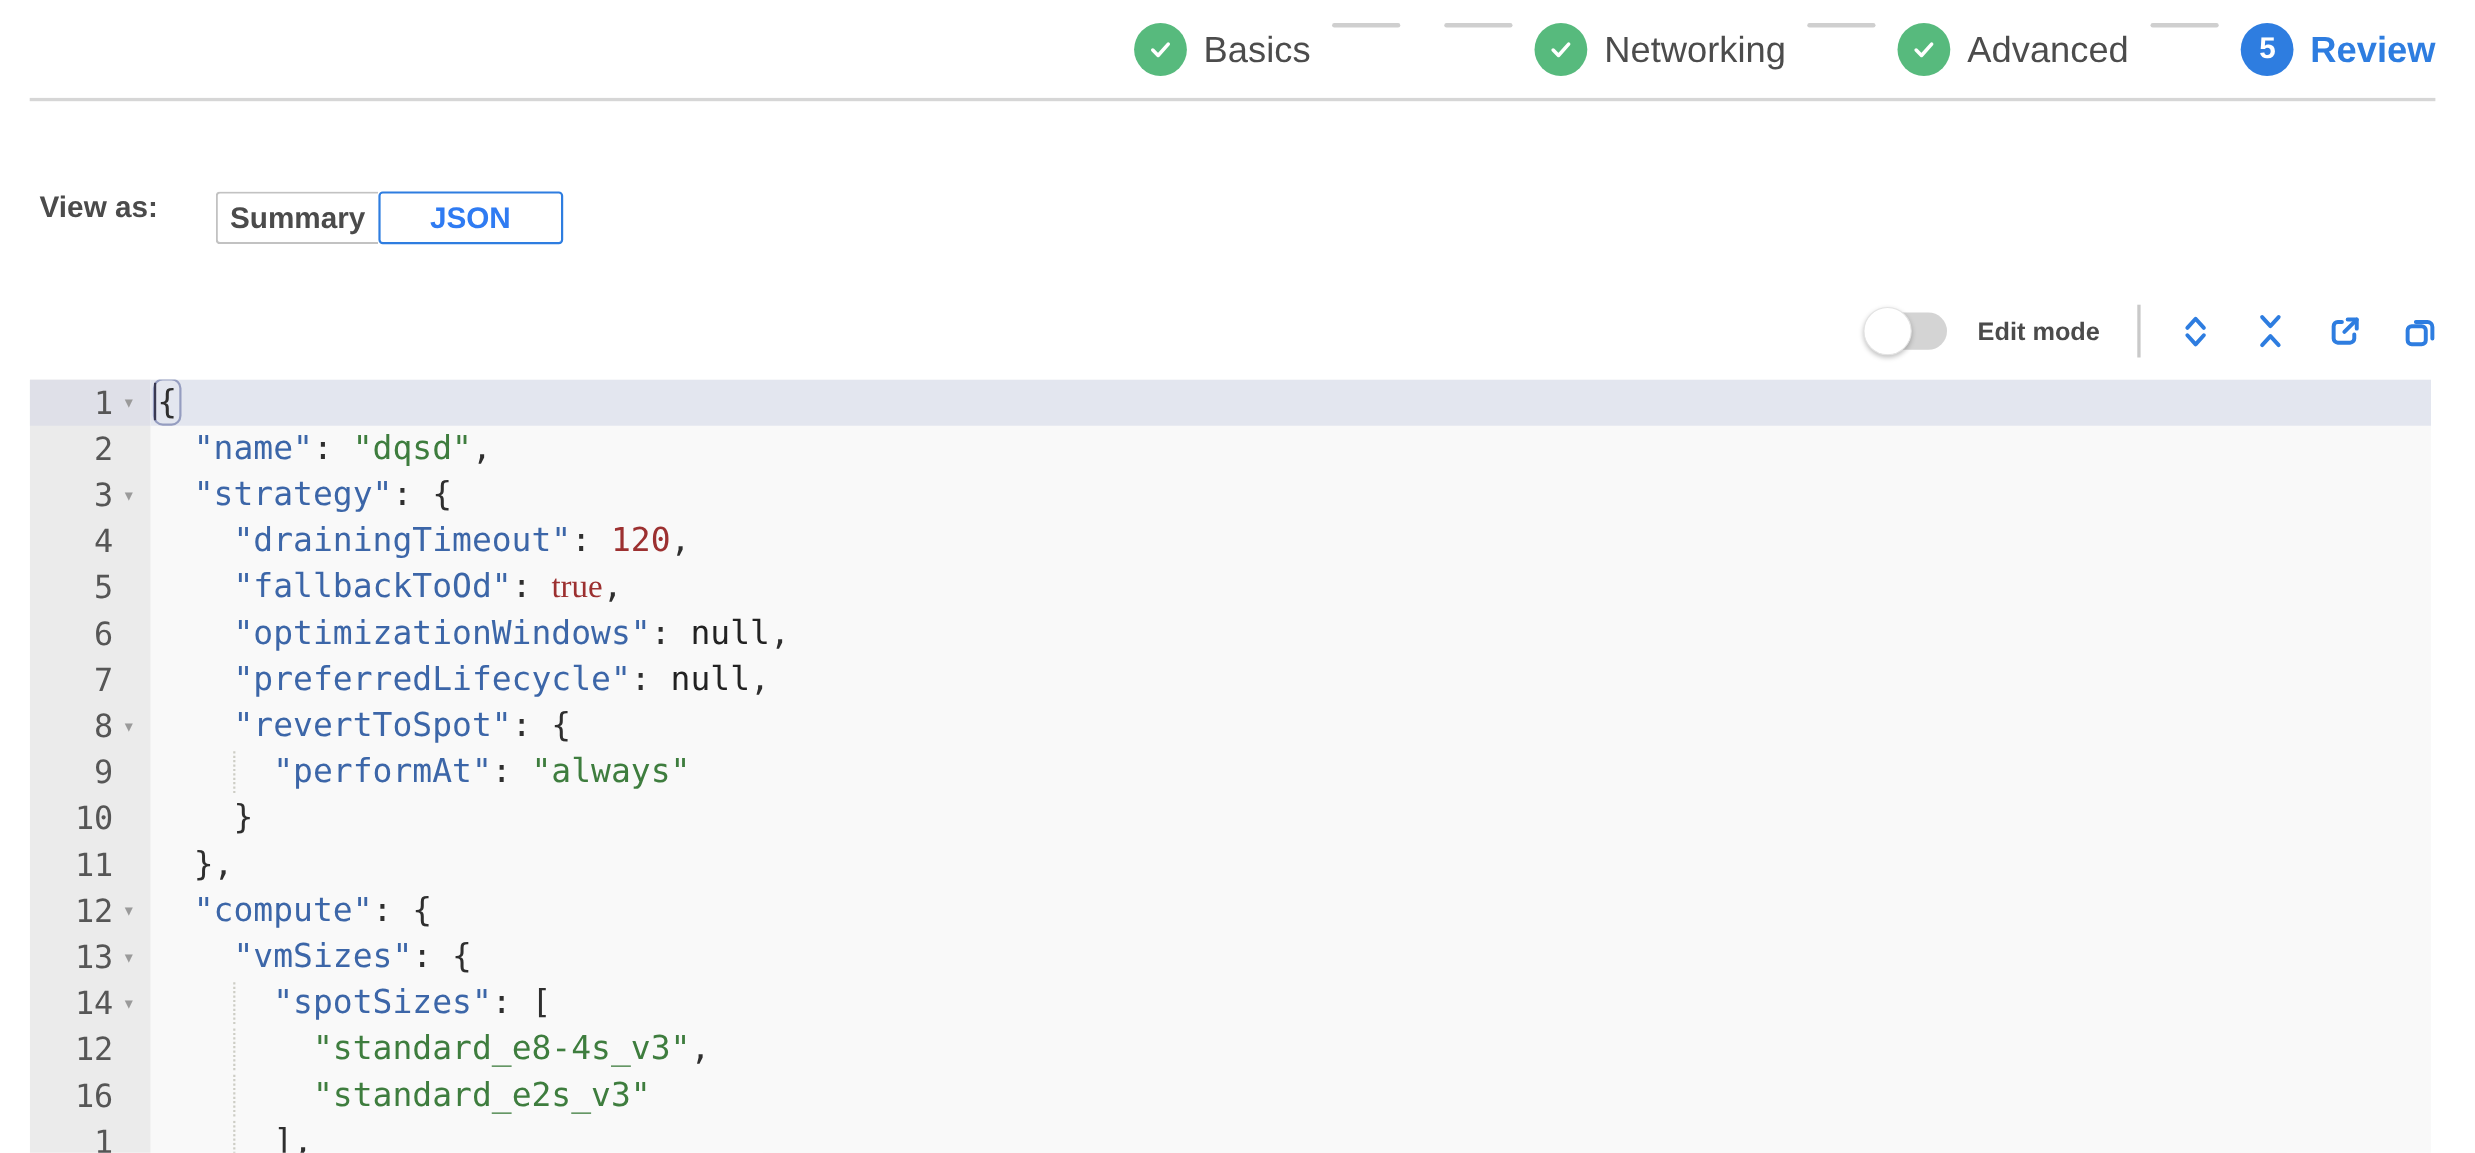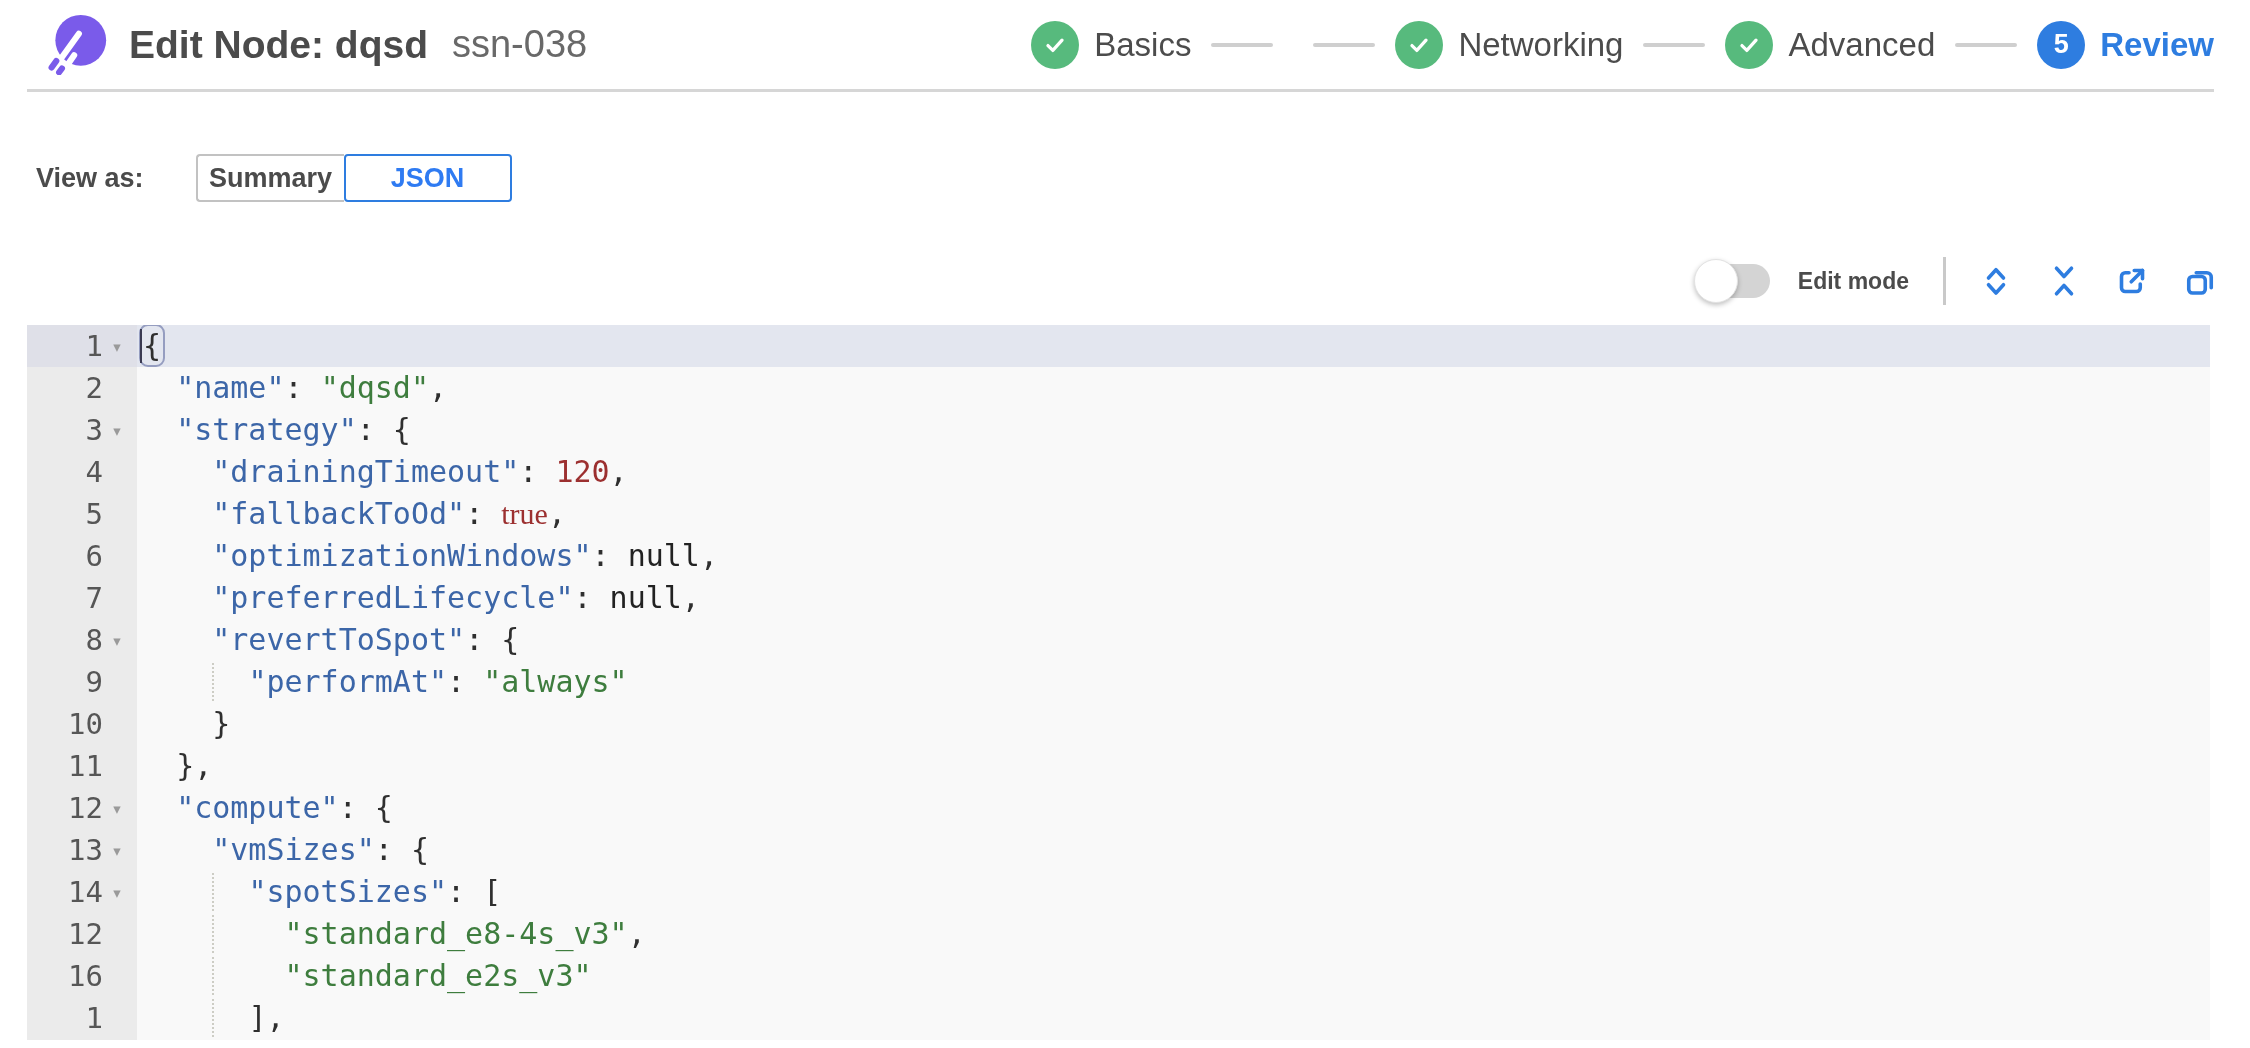--- a/index.html
+++ b/index.html
@@ -8,39 +8,39 @@
 
   
   .header { height:92px; margin:0 36px 0 27px; border-bottom:3px solid #d6d6d6;
             display:flex; align-items:center; }
   .header-left { display:flex; align-items:center; min-width:0; flex:0 1 auto; }
   .logo { width:64px; height:64px; margin-left:18px; flex:none; }
   .page-title { font-size:39px; font-weight:bold; color:#4b4b4b; margin-left:20px; white-space:nowrap; }
   .subtitle-clip { max-width:150px; overflow:hidden; margin-left:24px; flex:none; }
   .page-subtitle { font-size:38px; color:#696969; white-space:nowrap; }
 
-  .stepper { display:flex; align-items:center; margin-left:auto; flex:none; }
+  .stepper { display:flex; align-items:flex-start; margin-left:auto; flex:none; }
   .step { display:flex; align-items:center; }
   .step-circle { width:48px; height:48px; border-radius:50%; flex:none;
                  display:flex; align-items:center; justify-content:center; }
   .step-circle.complete { background:#57ba7d; }
   .step-circle.active { background:#2e7de0; }
   .step-num { color:#fff; font-size:27px; font-weight:bold; }
   .step-label { font-size:33px; color:#4c4c4c; margin-left:15px; white-space:nowrap; }
   .step.active .step-label { color:#2e7de0; font-weight:bold; }
   .step-connector { width:62px; height:4px; border-radius:2px; background:#cfcfcf; margin:0 20px; }
 
   
   .viewas-row { margin:62px 0 0 36px; display:flex; align-items:center; }
   .viewas-label { font-size:27px; font-weight:bold; color:#4b4b4b; }
   .segmented { display:flex; margin-left:52px; }
   .seg-btn { height:48px; background:#fff; border:2px solid #c2c2c2; border-radius:4px;
              font-size:27px; font-weight:bold; color:#4b4b4b; cursor:pointer;
              font-family:"Liberation Sans", sans-serif;
-             display:flex; align-items:center; justify-content:center; }
+             display:flex; align-items:center; justify-content:center;margin-top:20px; }
   .seg-btn.first { width:148px; border-right:none; border-radius:4px 0 0 4px; }
   .seg-btn.selected { width:168px; border:2px solid #2e7de0; border-radius:4px; color:#2f7bf2; z-index:2; }
 
   
   .toolbar-row { margin:55px 30px 0 0; display:flex; align-items:center; justify-content:flex-end; }
   .toggle { width:72px; height:34px; border-radius:17px; background:#d4d4d4; position:relative;
             cursor:pointer; flex:none; }
   .toggle .knob { position:absolute; left:-4px; top:-5px; width:44px; height:44px; border-radius:50%;
                   background:#fff; border:1px solid #e3e3e3; box-shadow:0 2px 5px rgba(0,0,0,.25); }
   .toggle-label { font-size:23px; font-weight:bold; color:#4b4b4b; margin-left:28px; }
@@ -74,39 +74,20 @@
   .tk-null { color:#222; }
   .tk-punc { color:#2f2f2f; }
   .bracket-match { outline:2px solid #959dc0; outline-offset:2px; border-radius:5px; }
   .cursor { display:inline-block; width:2px; height:34px; background:#3a3a52;
             vertical-align:middle; margin-right:1px; position:relative; top:-2px; }
 </style>
 </head>
 <body>
 
 <div class="header">
-  <div class="header-left">
-    <span class="logo">
-      <svg viewBox="0 0 68 66">
-        <circle cx="38" cy="29" r="27" fill="#7a5bea"></circle>
-        <g stroke="#fff" stroke-width="6.5" stroke-linecap="round">
-          <line x1="18" y1="47" x2="36" y2="22"></line>
-          <line x1="24" y1="55" x2="31" y2="45"></line>
-        </g>
-        <g stroke="#7a5bea" stroke-width="6.5" stroke-linecap="round">
-          <line x1="7" y1="58" x2="12" y2="51"></line>
-          <line x1="15" y1="63" x2="18" y2="59"></line>
-        </g>
-      </svg>
-    </span>
-    <span class="page-title">Edit Node: dqsd</span>
-    <span class="subtitle-clip">
-      <span class="page-subtitle">ssn-038</span>
-    </span>
-  </div>
   <nav class="stepper">
       <div class="step complete">
         <span class="step-circle complete">
           <svg viewBox="0 0 24 24" width="26" height="26" fill="none" stroke="#fff" stroke-width="3" stroke-linecap="round" stroke-linejoin="round">
             <polyline points="5.5,12.5 10,17 18.5,7.5"></polyline>
           </svg>
         </span>
         <span class="step-label">Basics</span>
       </div>
       <span class="step-connector"></span>

